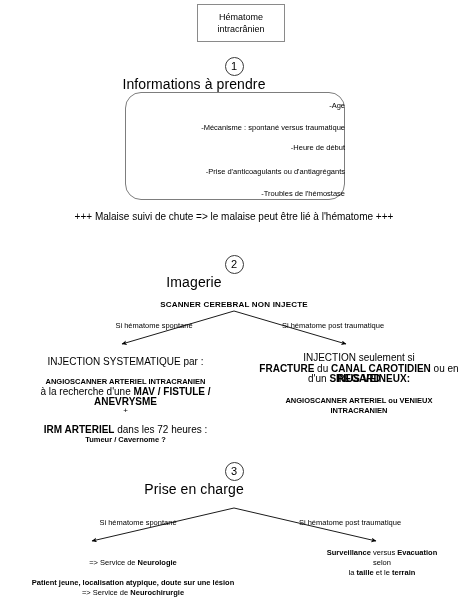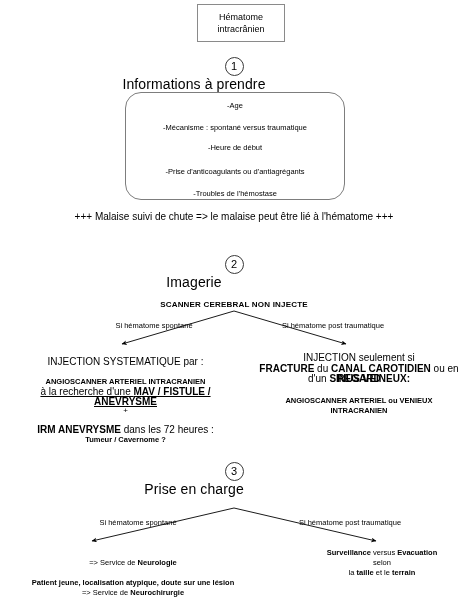--- a/index.html
+++ b/index.html
@@ -74,21 +74,21 @@
     width: 220px;
     height: 108px;
     border: 1px solid #7d7d7d;
     border-radius: 16px;
     box-sizing: border-box;
   }
   .info-line {
     position: absolute;
     width: 220px;
     left: 0;
-    text-align: center;
+    text-align: right;
     font-size: 7.5px;
   }
 
   
   .txt { font-size: 10px; line-height: 10px; }
   .txt-b { font-size: 7.5px; line-height: 10px; font-weight: bold; }
   .txt-branch { font-size: 7.5px; }
   .txt-head { font-size: 8px; font-weight: bold; letter-spacing: 0.2px; }
   .txt-body { font-size: 7.5px; line-height: 10.5px; }
   .txt-body b { font-weight: bold; }
@@ -146,28 +146,28 @@
 
   <div class="abs ctr txt-head" style="left:0px; top:300px; width:468px;">SCANNER CEREBRAL NON INJECTE</div>
 
   <div class="abs ctr txt-branch" style="left:74px; top:321px; width:160px;">Si hématome spontané</div>
   <div class="abs ctr txt-branch" style="left:238px; top:321px; width:190px;">Si hématome post traumatique</div>
 
   <div class="abs ctr txt-b" style="left:18px; top:377px; width:215px;">ANGIOSCANNER ARTERIEL INTRACRANIEN</div>
 
   <div class="abs ctr txt" style="left:18px; top:357px; width:215px;">INJECTION SYSTEMATIQUE par :</div>
 
-  <div class="abs ctr txt" style="left:18px; top:387px; width:215px;text-decoration:underline;">
+  <div class="abs ctr txt" style="left:18px; top:387px; width:215px;">
     <span>à la recherche d'une </span><b>MAV / FISTULE / ANEVRYSME</b>
   </div>
 
   <div class="abs ctr plus" style="left:18px; top:406px; width:215px;">+</div>
 
   <div class="abs ctr txt" style="left:18px; top:425px; width:215px;">
-    <b>IRM ANEVRYSME</b><span> dans les 72 heures :</span>
+    <b>IRM ARTERIEL</b><span> dans les 72 heures :</span>
   </div>
 
   <div class="abs ctr txt-b" style="left:18px; top:435px; width:215px;">Tumeur / Cavernome ?</div>
 
   <div class="abs ctr txt" style="left:253px; top:353px; width:212px;">INJECTION seulement si</div>
 
   <div class="abs ctr txt" style="left:253px; top:364px; width:212px;">
     <b>FRACTURE</b><span> du </span><b>CANAL CAROTIDIEN</b><span> ou en </span><b>REGARD</b>
   </div>
 

